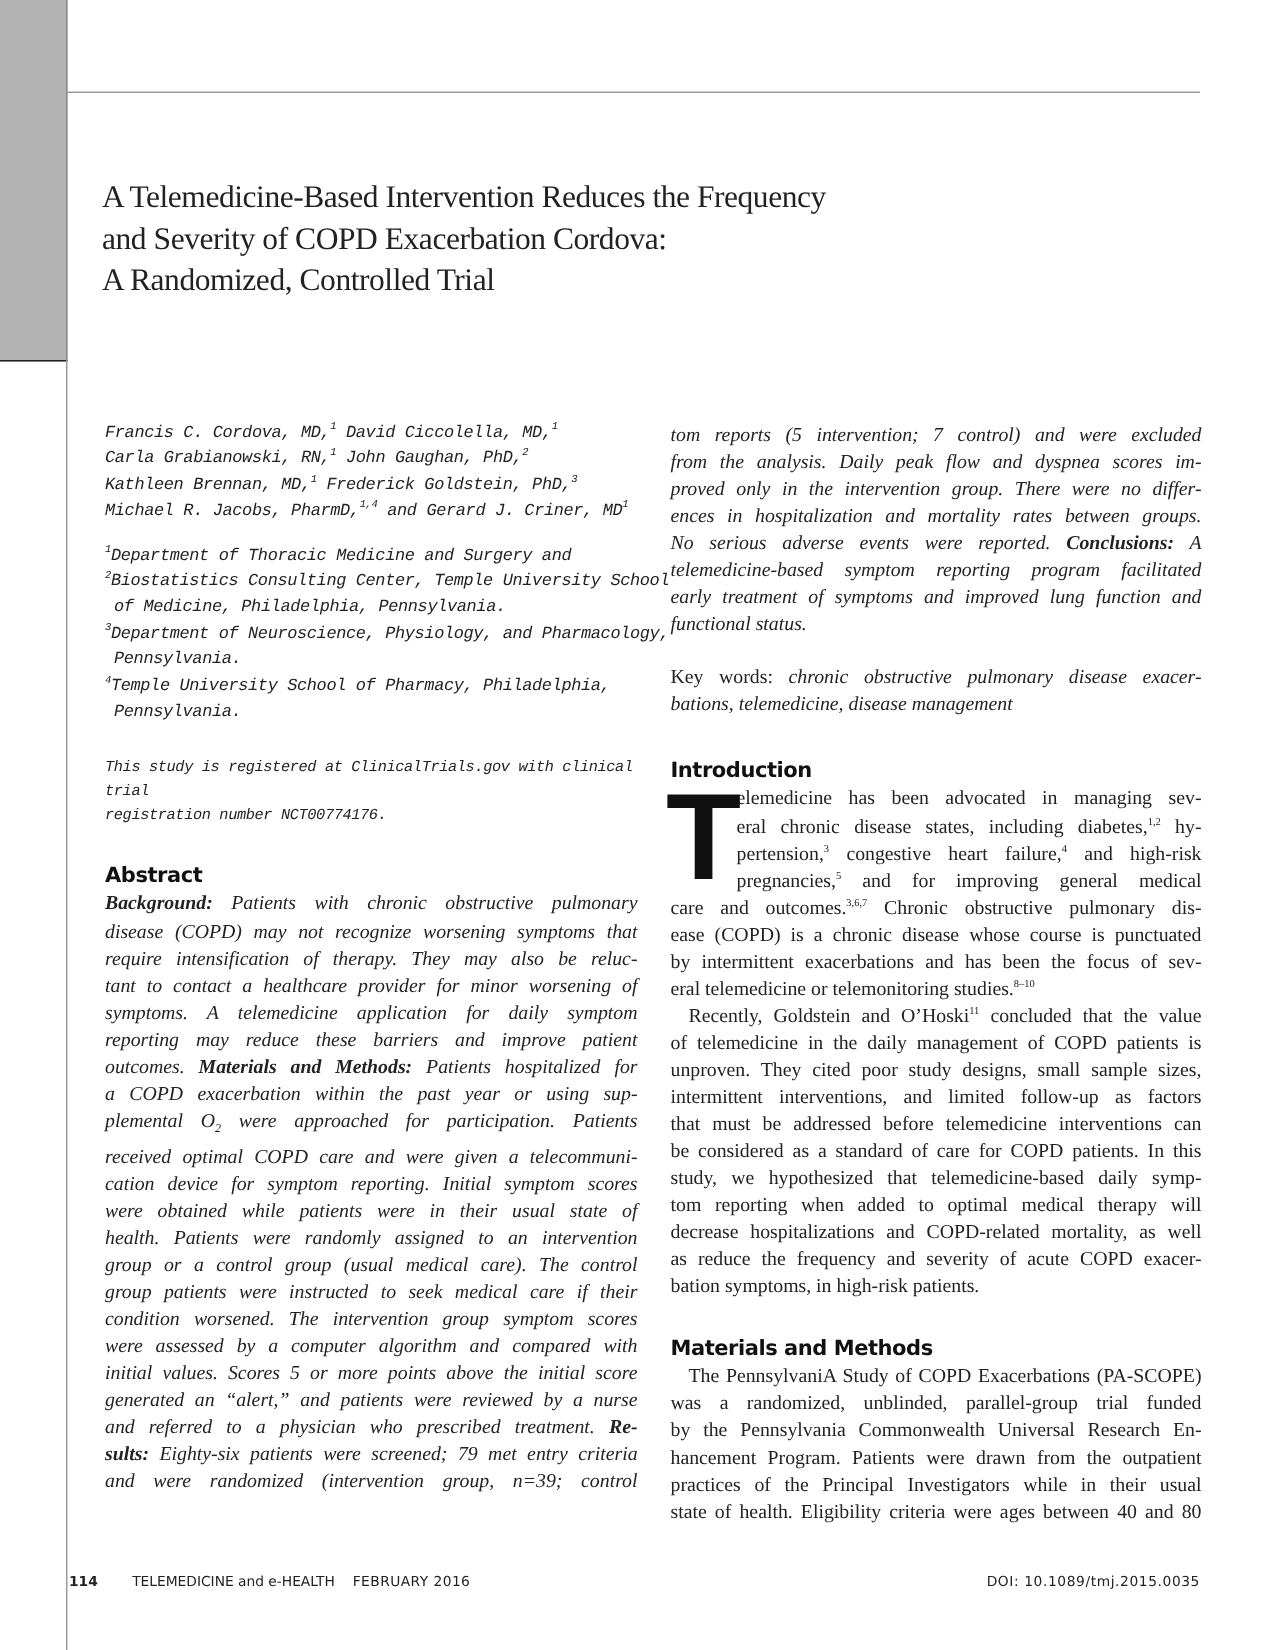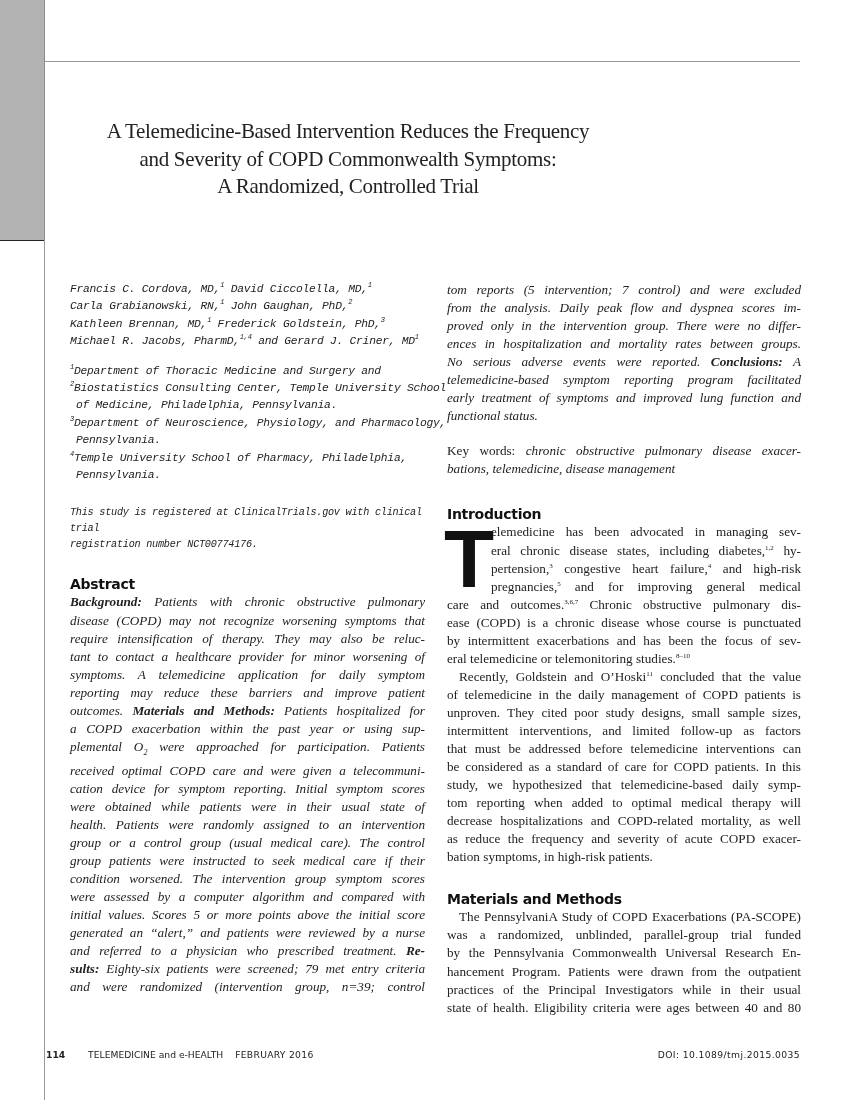--- a/index.html
+++ b/index.html
@@ -18,21 +18,21 @@
   }
   .top-rule {
     position: absolute; left: 45px; top: 61px; width: 755px; height: 1px;
     background: #9a9a9a;
   }
   .title {
     position: absolute; left: 68px; top: 118px; width: 560px;
     font-family: "Liberation Serif", serif; font-size: 21px; line-height: 27.5px;
     color: #222; letter-spacing: -0.3px;
   }
-  .title div { white-space: nowrap; text-align: center; }
+  .title div { white-space: nowrap; }
 
   .col-left { position: absolute; left: 70px; top: 281px; width: 355px; }
   .col-right { position: absolute; left: 447px; top: 281px; width: 354px; }
 
   .authors, .affil, .reg {
     font-family: Liberation Mono, monospace; font-style: italic;
     font-size: 11.3px; line-height: 17.4px; color: #222; letter-spacing: -0.25px;
   }
   .authors div, .affil div { white-space: nowrap; }
   .affil { margin-top: 12px; }
@@ -88,21 +88,21 @@
 </style>
 </head>
 <body>
 
 <div class="side-tab"></div>
 <div class="side-line"></div>
 <div class="top-rule"></div>
 
 <div class="title">
   <div>A Telemedicine-Based Intervention Reduces the Frequency</div>
-  <div>and Severity of COPD Commonwealth Symptoms:</div>
+  <div>and Severity of COPD Exacerbation Cordova:</div>
   <div>A Randomized, Controlled Trial</div>
 </div>
 
 <div class="col-left">
   <div class="authors">
     <div>
       <span>Francis C. Cordova, MD,</span><sup>1</sup>
       <span>David Ciccolella, MD,</span><sup>1</sup>
     </div>
     <div>

